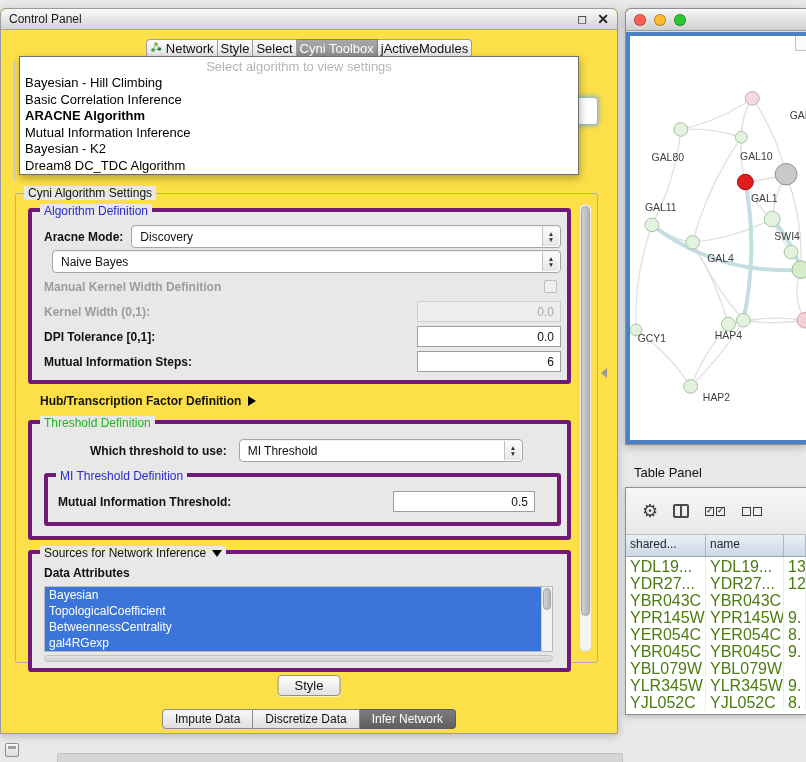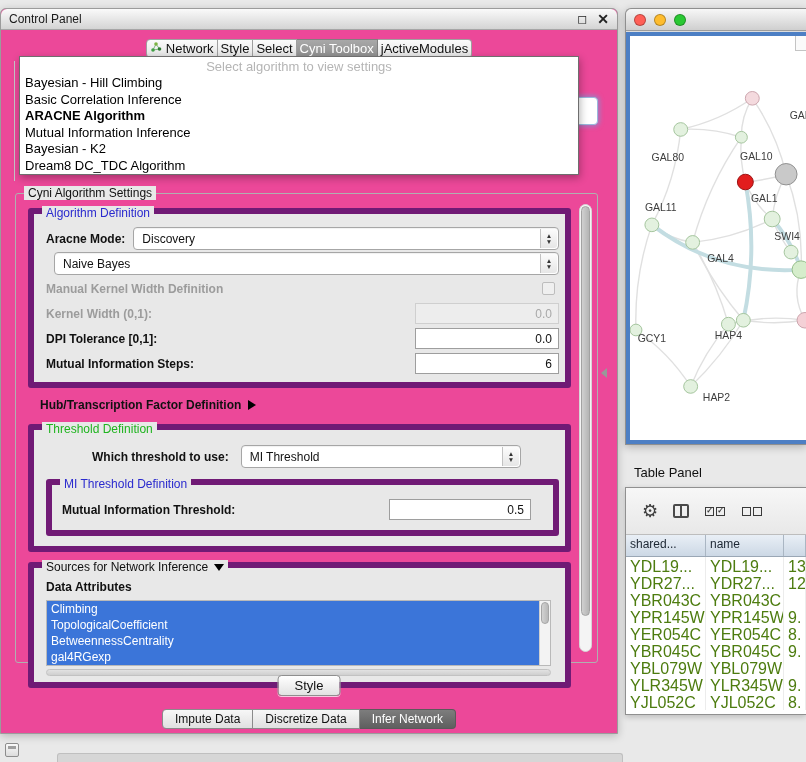--- a/index.html
+++ b/index.html
@@ -1,21 +1,21 @@
 <!DOCTYPE html>
 <html><head>
 <meta charset="utf-8">
 <style>
   *{box-sizing:border-box;margin:0;padding:0}
   html,body{width:806px;height:762px}
   body{background:#e9e9e9;font-family:"Liberation Sans",sans-serif;position:relative;overflow:hidden}
   .screen{position:absolute;inset:0}
 
   
-  .cp{position:absolute;left:0;top:8px;width:618px;height:726px;background:#ec4899;border:1px solid #9b9b9b;border-radius:6px 6px 0 0;box-shadow:0 2px 8px rgba(0,0,0,.22)}
+  .cp{position:absolute;left:0;top:8px;width:618px;height:726px;background:#fde047;border:1px solid #9b9b9b;border-radius:6px 6px 0 0;box-shadow:0 2px 8px rgba(0,0,0,.22)}
   .titlebar{height:21px;background:linear-gradient(#fafafa,#d4d4d4);border-bottom:1px solid #a6a6a6;display:flex;align-items:center;padding:0 8px;gap:10px;border-radius:6px 6px 0 0}
   .tb-title{font-size:12px;color:#1a1a1a}
   .tb-sp{flex:1}
   .tb-btn{font-size:12px;color:#222;line-height:1}
   .tb-btn.close{font-weight:bold;font-size:14px}
 
   .tabs{position:absolute;left:0;right:0;top:30px;display:flex;justify-content:center}
   .tab{height:19px;display:flex;align-items:center;gap:4px;padding:0 3px;font-size:13px;color:#101010;background:linear-gradient(#fbfbfb,#e4e4e4);border:1px solid #9f9f9f;border-left:none;white-space:nowrap}
   .tab:first-child{border-left:1px solid #9f9f9f;border-radius:4px 0 0 4px}
   .tab:last-child{border-radius:0 4px 4px 0}
@@ -29,21 +29,21 @@
 
   
   .frag-vline{position:absolute;left:13px;top:52px;width:1px;height:120px;background:#c6c6c6;z-index:1}
   .combo-frag{position:absolute;left:566px;top:88px;width:31px;height:28px;background:#fff;border:1px solid #9ab8dd;border-radius:4px;box-shadow:0 0 4px 2px rgba(110,160,220,.55);z-index:10}
 
   
   .settings-frame{position:absolute;left:14px;top:184px;width:583px;height:470px;border:1px solid #b0b0b0;border-radius:3px}
   .frame-title{position:absolute;top:-8px;left:8px;background:#e8e8e8;padding:0 4px;font-size:12px;color:#111;white-space:nowrap}
   .frame-inner{position:absolute;left:12px;right:26px;top:14px;bottom:0}
 
-  .grp{position:relative;border:6px solid #701a75;border-radius:3px;margin-bottom:10px;background:#e8e8e8}
+  .grp{position:relative;border:4px solid #701a75;border-radius:3px;margin-bottom:10px;background:#e8e8e8}
   .grp-title{position:absolute;top:-8px;left:8px;background:#e8e8e8;padding:0 4px;font-size:12px;color:#111;display:flex;align-items:center;gap:6px;white-space:nowrap}
   .grp-title.blue{color:#2a2ace}
   .grp-title.green{color:#1fb41f}
 
   .grp-algo{padding:12px 6px 6px 12px}
   .frow{display:flex;align-items:center;height:25px;font-size:12px}
   .frow label{font-weight:bold;color:#111;white-space:nowrap}
   .frow label.dis{color:#9c9c9c}
   .sp{flex:1}
 
@@ -243,21 +243,21 @@
         </div>
 
         <div class="grp grp-sources">
           <span class="grp-title">
             <span>Sources for Network Inference</span>
             <span class="tri-down"></span>
           </span>
           <div class="attr-label">Data Attributes</div>
           <div class="attr-list">
             <div id="attr-items">
-                <div class="attr-item">Climbing</div>
+                <div class="attr-item">Bayesian</div>
                 <div class="attr-item">TopologicalCoefficient</div>
                 <div class="attr-item">BetweennessCentrality</div>
                 <div class="attr-item">gal4RGexp</div>
               </div>
             <div class="list-sb">
                 <div class="thumb"></div>
               </div>
           </div>
           <div class="hbar"></div>
         </div>

